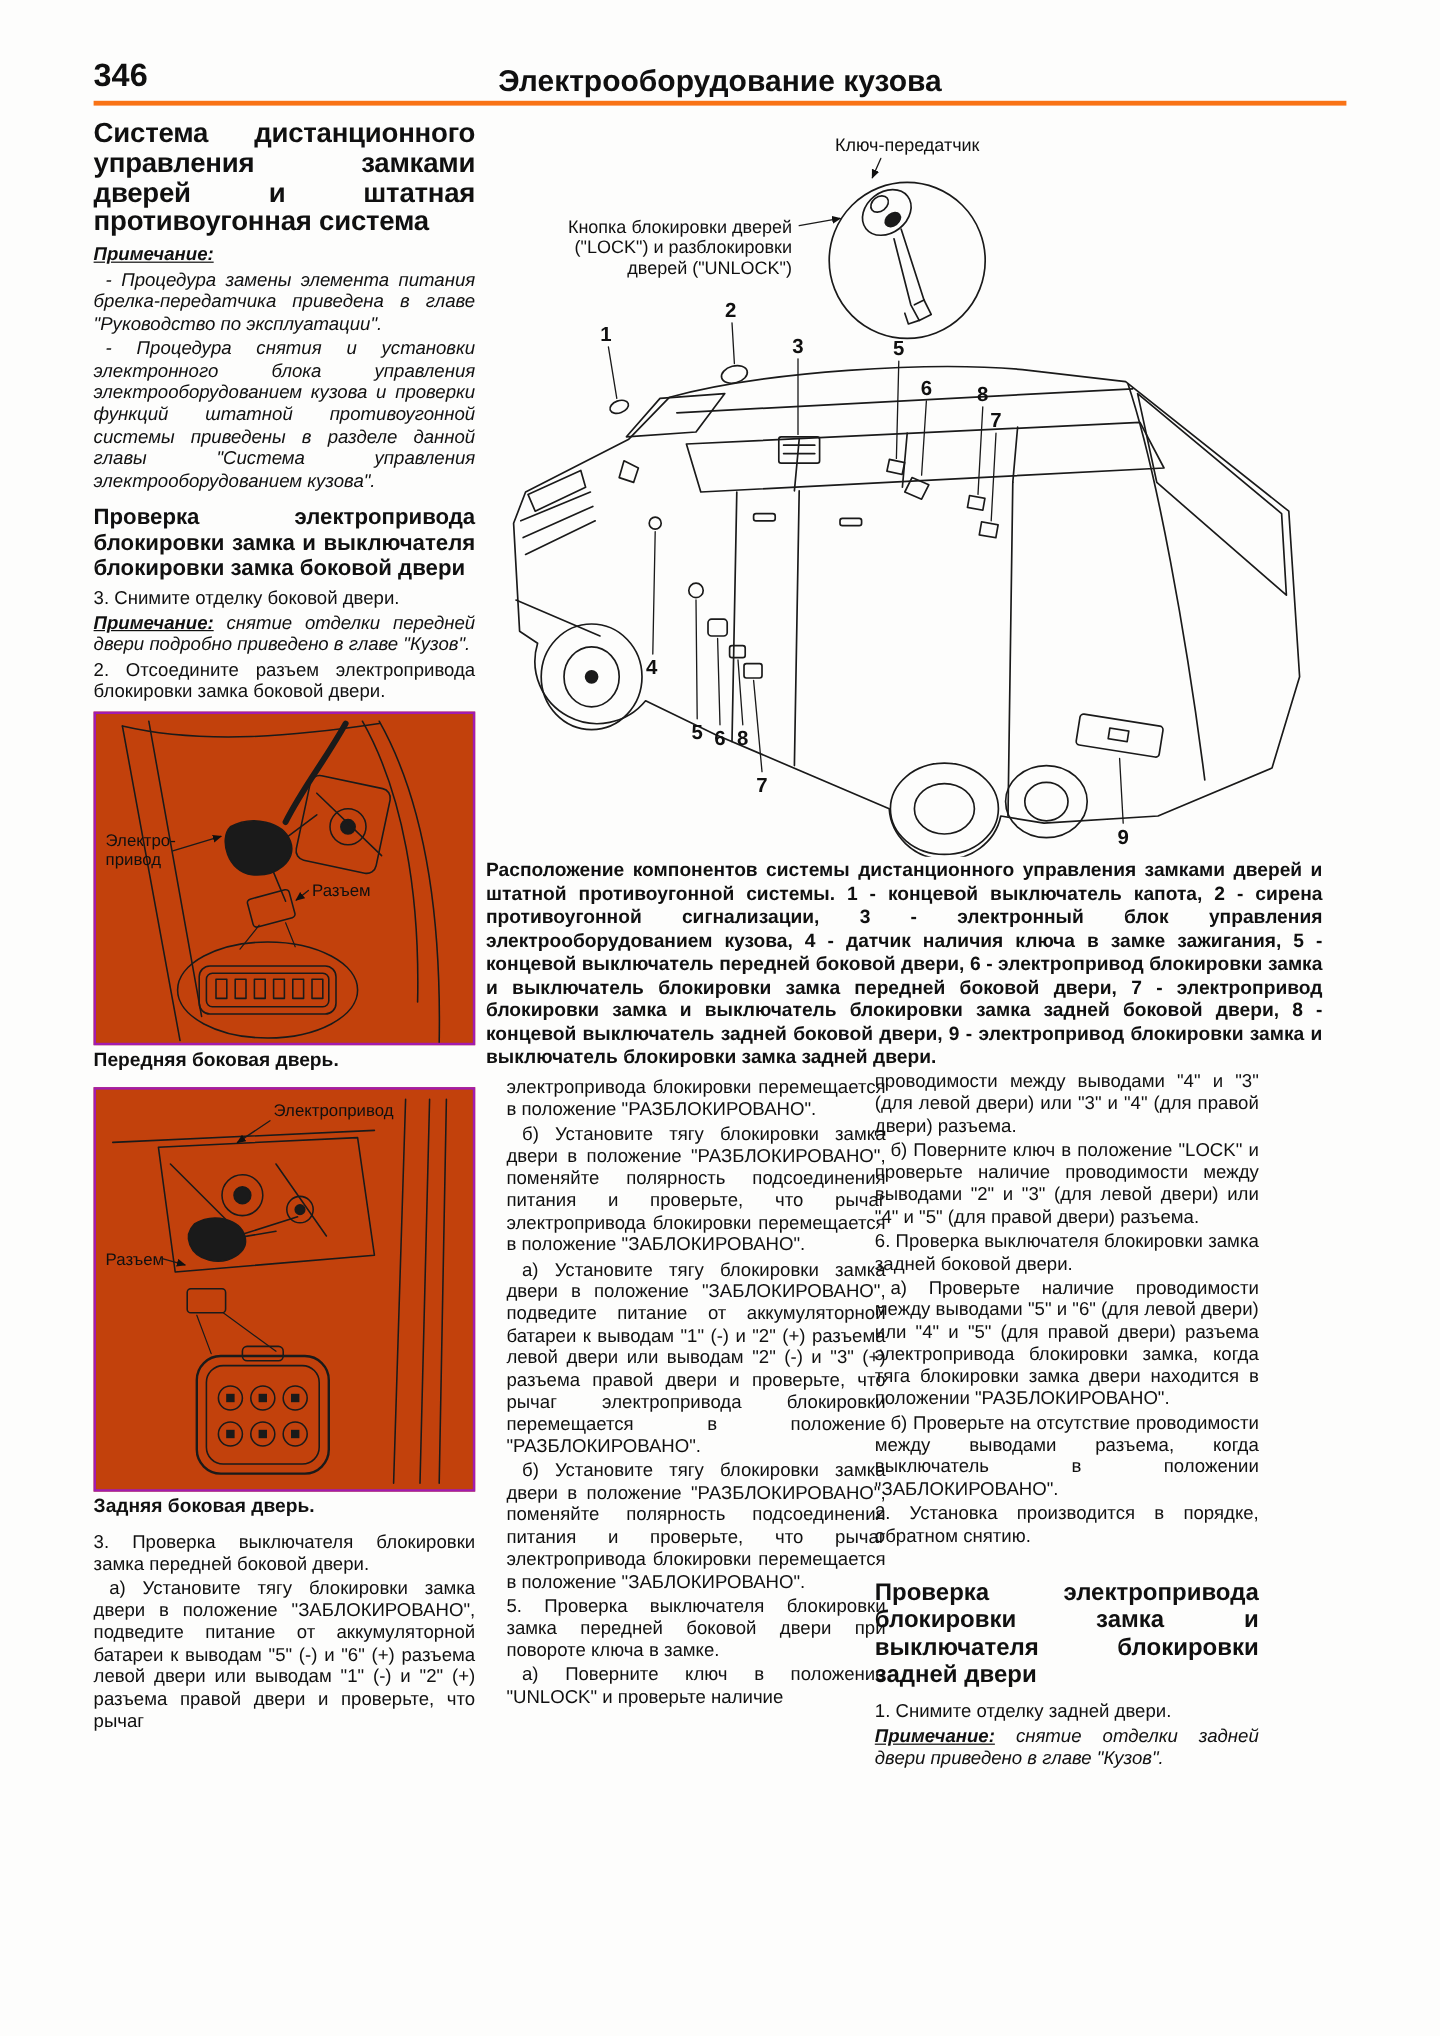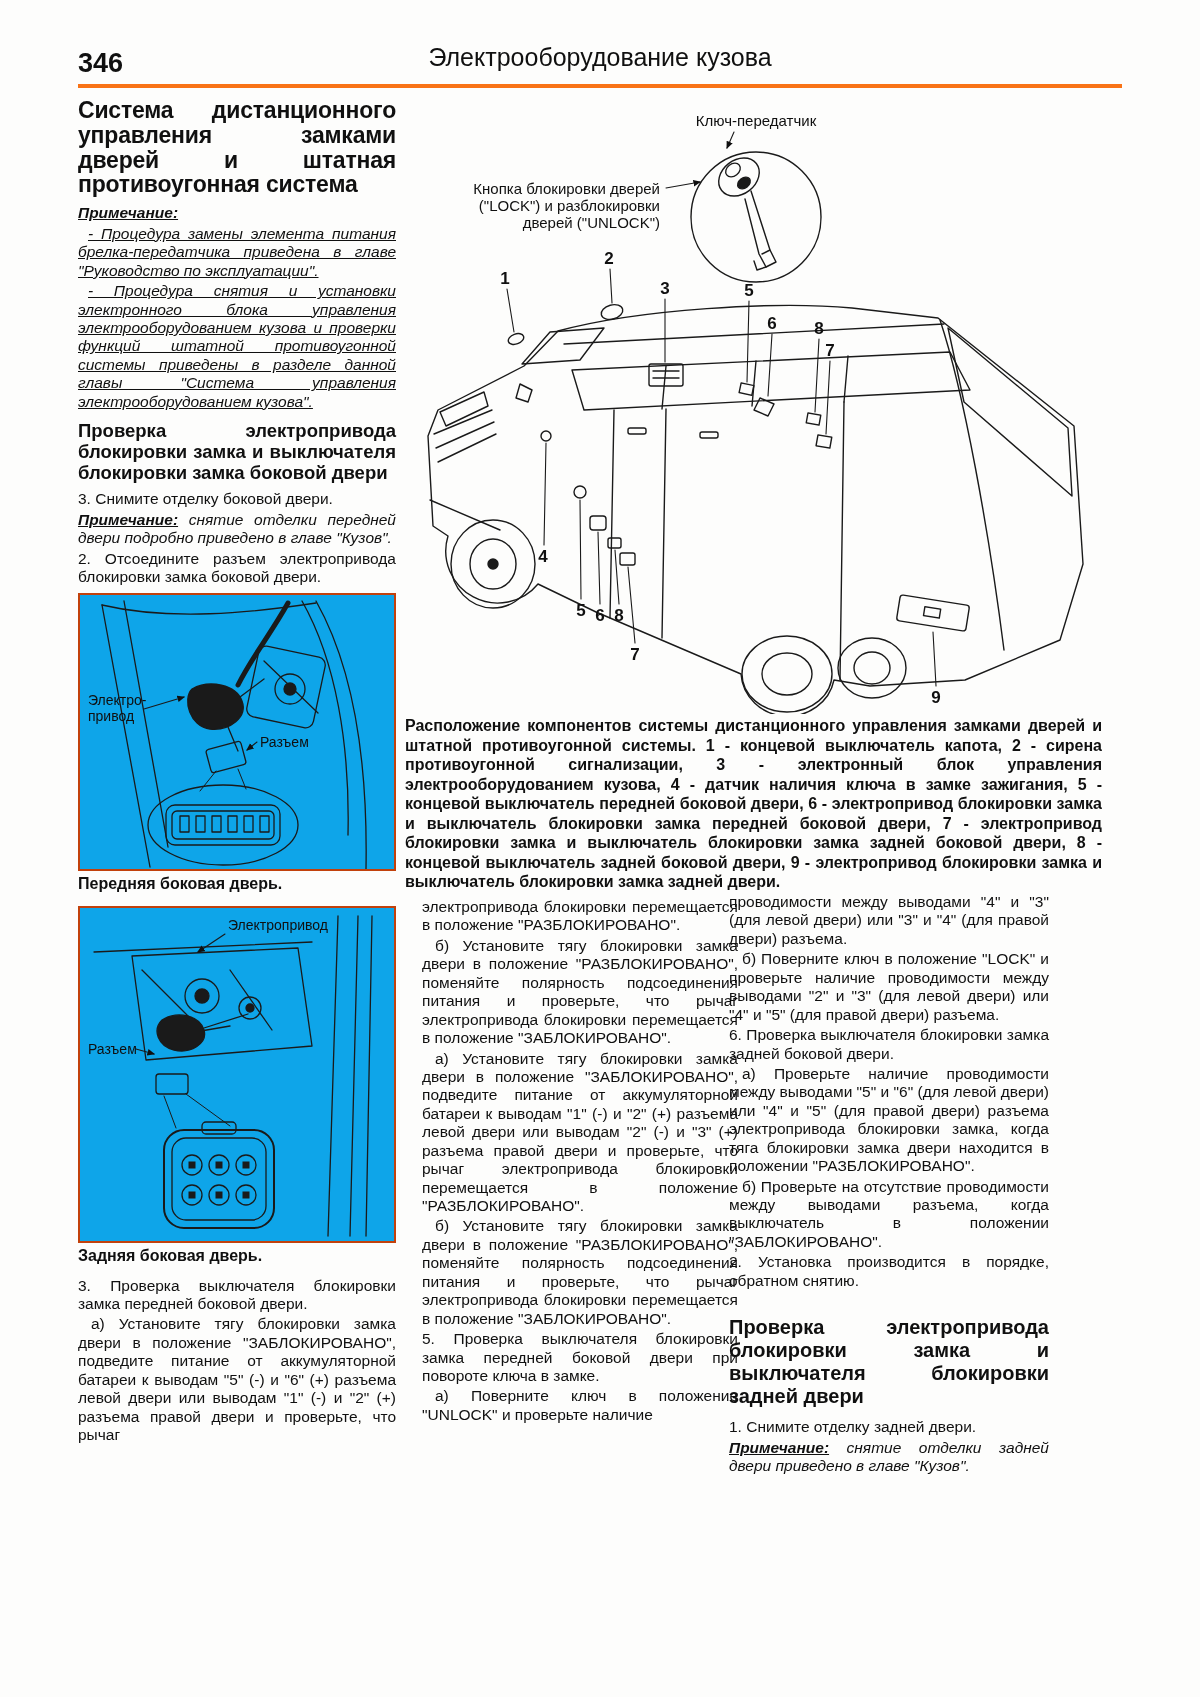--- a/index.html
+++ b/index.html
@@ -2,37 +2,37 @@
 <html><head>
 <meta charset="utf-8">
 <style>
   * { margin:0; padding:0; box-sizing:border-box; }
   html,body { background:#f1efeb; }
   .page { position:relative; width:1200px; height:1697px; background:#fdfdfc;
           font-family:"Liberation Sans","DejaVu Sans",sans-serif; color:#101010; overflow:hidden; }
 
   .pageheader { position:absolute; left:78px; top:50px; width:1044px; height:38px; border-bottom:4px solid #f97316; }
   .pagenum { position:absolute; left:0; bottom:5px; font-size:27px; font-weight:bold; }
-  .chaptitle { position:absolute; left:0; right:0; bottom:12px; text-align:center; font-size:25px; font-weight:normal; }
+  .chaptitle { position:absolute; left:0; right:0; bottom:1px; text-align:center; font-size:25px; font-weight:bold; }
 
   .col { position:absolute; font-size:15.5px; line-height:1.19; text-align:justify; }
   .col-left  { left:78px;  top:98px;  width:318px; }
   .col-mid   { left:422px; top:898px; width:316px; }
   .col-right { left:729px; top:893px; width:320px; }
 
   .atitle   { font-size:23px; line-height:1.08; font-weight:bold; margin-bottom:7px; letter-spacing:-0.2px; }
   .sechead  { font-size:18.5px; line-height:1.12; font-weight:bold; margin:10px 0 7px; }
   .sechead2 { font-size:20px;   line-height:1.15; font-weight:bold; margin:26px 0 10px; }
   .body { margin:0 0 2px; }
   .sub  { text-indent:13px; }
   .note { font-style:italic; margin:0 0 2px; }
-  .note.dash { text-indent:10px;text-decoration:underline; }
+  .note.dash { text-indent:10px; }
   .nlabel { font-weight:bold; font-style:italic; text-decoration:underline; }
 
-  .fig { border:2px solid #c2410c; margin:7px 0 3px; background:#0ea5e9; font-size:0; }
+  .fig { border:2px solid #a21caf; margin:7px 0 3px; background:#c2410c; font-size:0; }
   .figcap { font-weight:bold; font-size:16px; margin:2px 0 12px; text-align:left; }
 
   .vanfig { position:absolute; left:404px; top:92px; width:698px; height:622px; }
   .vancap { position:absolute; left:405px; top:716px; width:697px; font-size:16px; font-weight:bold;
             line-height:1.22; text-align:justify; }
 
   svg text { font-family:"Liberation Sans","DejaVu Sans",sans-serif; }
   .svglabel { font-size:15px; fill:#101010; }
   .figlabel { font-size:14px; fill:#101010; }
   .svgnum { font-size:17px; font-weight:bold; fill:#101010; }

